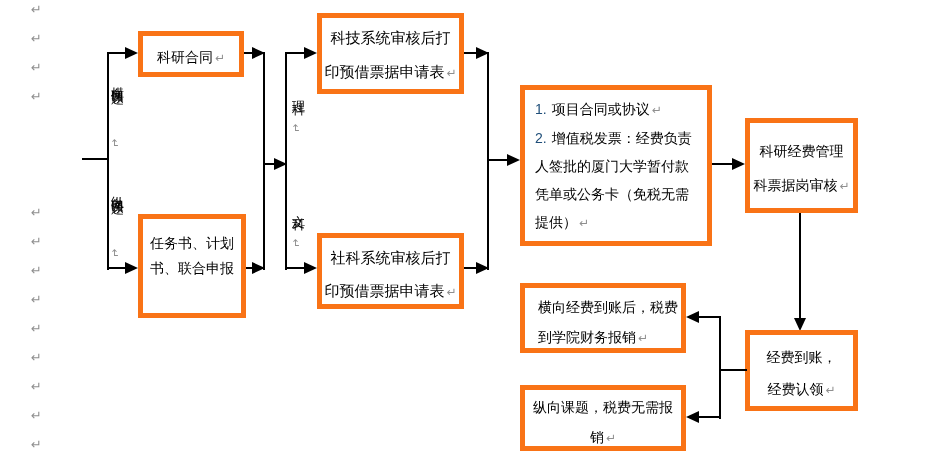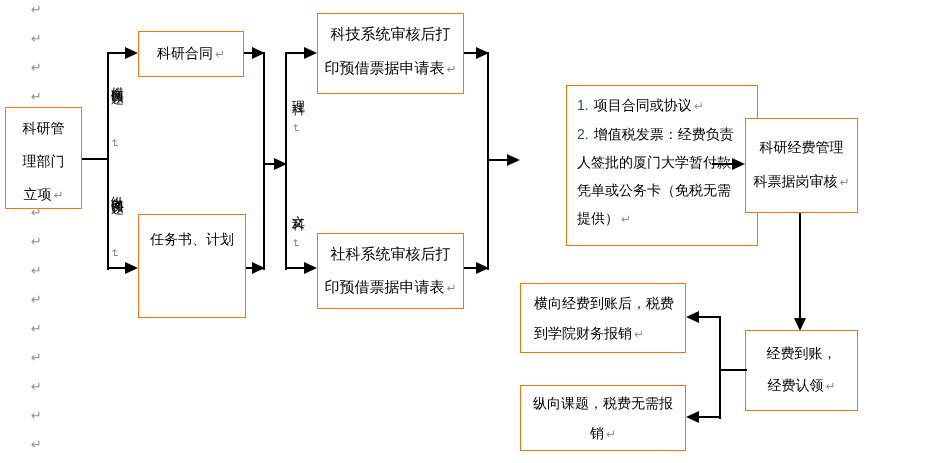--- a/index.html
+++ b/index.html
@@ -1,35 +1,35 @@
 <!DOCTYPE html>
 <html><head>
 <meta charset="utf-8">
 <style>
   html,body { margin:0; padding:0; background:#fff; }
   .canvas {
     position:relative; width:943px; height:463px; background:#ffffff;
     font-family:"Liberation Sans","DejaVu Sans",sans-serif; color:#000; overflow:hidden;
   }
   .box {
-    position:absolute; border:1px solid #f97316; background:#fff;
+    position:absolute; border:5px solid #f97316; background:#fff;
     box-sizing:border-box; text-align:center; font-size:14px; line-height:33px;
   }
   .bline { white-space:nowrap; }
   .hline, .vline { position:absolute; background:#000; }
   .ar, .al, .ad { position:absolute; width:0; height:0; }
   .ar { border-top:6px solid transparent; border-bottom:6px solid transparent; border-left:13px solid #000; }
   .al { border-top:6px solid transparent; border-bottom:6px solid transparent; border-right:13px solid #000; }
   .ad { border-left:6px solid transparent; border-right:6px solid transparent; border-top:13px solid #000; }
   .pmark { position:absolute; left:31px; width:16px; color:#8f8f8f; font-size:13px; line-height:20px; }
   .bmark { color:#8f8f8f; font-size:12px; margin-left:2px; }
   .vlabel { position:absolute; writing-mode:vertical-rl; text-orientation:upright; font-size:13px; letter-spacing:2px; line-height:16px; }
   .vmark { position:absolute; color:#8f8f8f; font-size:11px; transform:rotate(90deg); }
   .num { color:#1f4e79; margin-right:5px; }
-  .docbox { text-align:left; font-size:14px; line-height:28px; padding:5px 8px 0 10px;margin-left:46px; }
+  .docbox { text-align:left; font-size:14px; line-height:28px; padding:5px 8px 0 10px; }
   .leftbox { text-align:left; padding-left:13px; }
 </style>
 </head>
 <body>
 
 <div class="canvas">
 
   <span class="pmark" style="top:0px">↵</span>
   <span class="pmark" style="top:29px">↵</span>
   <span class="pmark" style="top:58px">↵</span>
@@ -37,45 +37,41 @@
   <span class="pmark" style="top:203px">↵</span>
   <span class="pmark" style="top:232px">↵</span>
   <span class="pmark" style="top:261px">↵</span>
   <span class="pmark" style="top:290px">↵</span>
   <span class="pmark" style="top:319px">↵</span>
   <span class="pmark" style="top:348px">↵</span>
   <span class="pmark" style="top:377px">↵</span>
   <span class="pmark" style="top:406px">↵</span>
   <span class="pmark" style="top:435px">↵</span>
 
-  <div class="box" style="left:5px;top:107px;width:77px;height:102px;padding-top:4px">
-    <div class="bline">科研管</div>
-    <div class="bline">理部门</div>
-    <div class="bline"><span>立项</span><span class="bmark">↵</span></div>
-  </div>
 
   <div class="hline" style="left:82px;top:158px;width:26px;height:2px"></div>
   <div class="vline" style="left:107px;top:52px;width:2px;height:218px"></div>
 
   <div class="vlabel" style="left:109px;top:76px">横向课题</div>
   <span class="vmark" style="left:110px;top:137px">↵</span>
   <div class="vlabel" style="left:109px;top:186px">纵向课题</div>
   <span class="vmark" style="left:110px;top:247px">↵</span>
 
   <div class="hline" style="left:109px;top:52px;width:17px;height:2px"></div>
   <div class="ar" style="left:125px;top:47px"></div>
   <div class="hline" style="left:109px;top:267px;width:17px;height:2px"></div>
   <div class="ar" style="left:125px;top:262px"></div>
 
   <div class="box" style="left:138px;top:31px;width:106px;height:46px;line-height:42px">
     <div class="bline"><span>科研合同</span><span class="bmark">↵</span></div>
   </div>
 
   <div class="box" style="left:138px;top:214px;width:108px;height:104px;line-height:25px;padding-top:12px">
     <div class="bline">任务书、计划</div>
+    <div class="bline">书、联合申报</div>
   </div>
 
   <div class="hline" style="left:244px;top:52px;width:9px;height:2px"></div>
   <div class="ar" style="left:252px;top:47px"></div>
   <div class="hline" style="left:246px;top:267px;width:7px;height:2px"></div>
   <div class="ar" style="left:252px;top:262px"></div>
   <div class="vline" style="left:263px;top:52px;width:2px;height:218px"></div>
 
   <div class="hline" style="left:265px;top:163px;width:10px;height:2px"></div>
   <div class="ar" style="left:274px;top:158px"></div>

